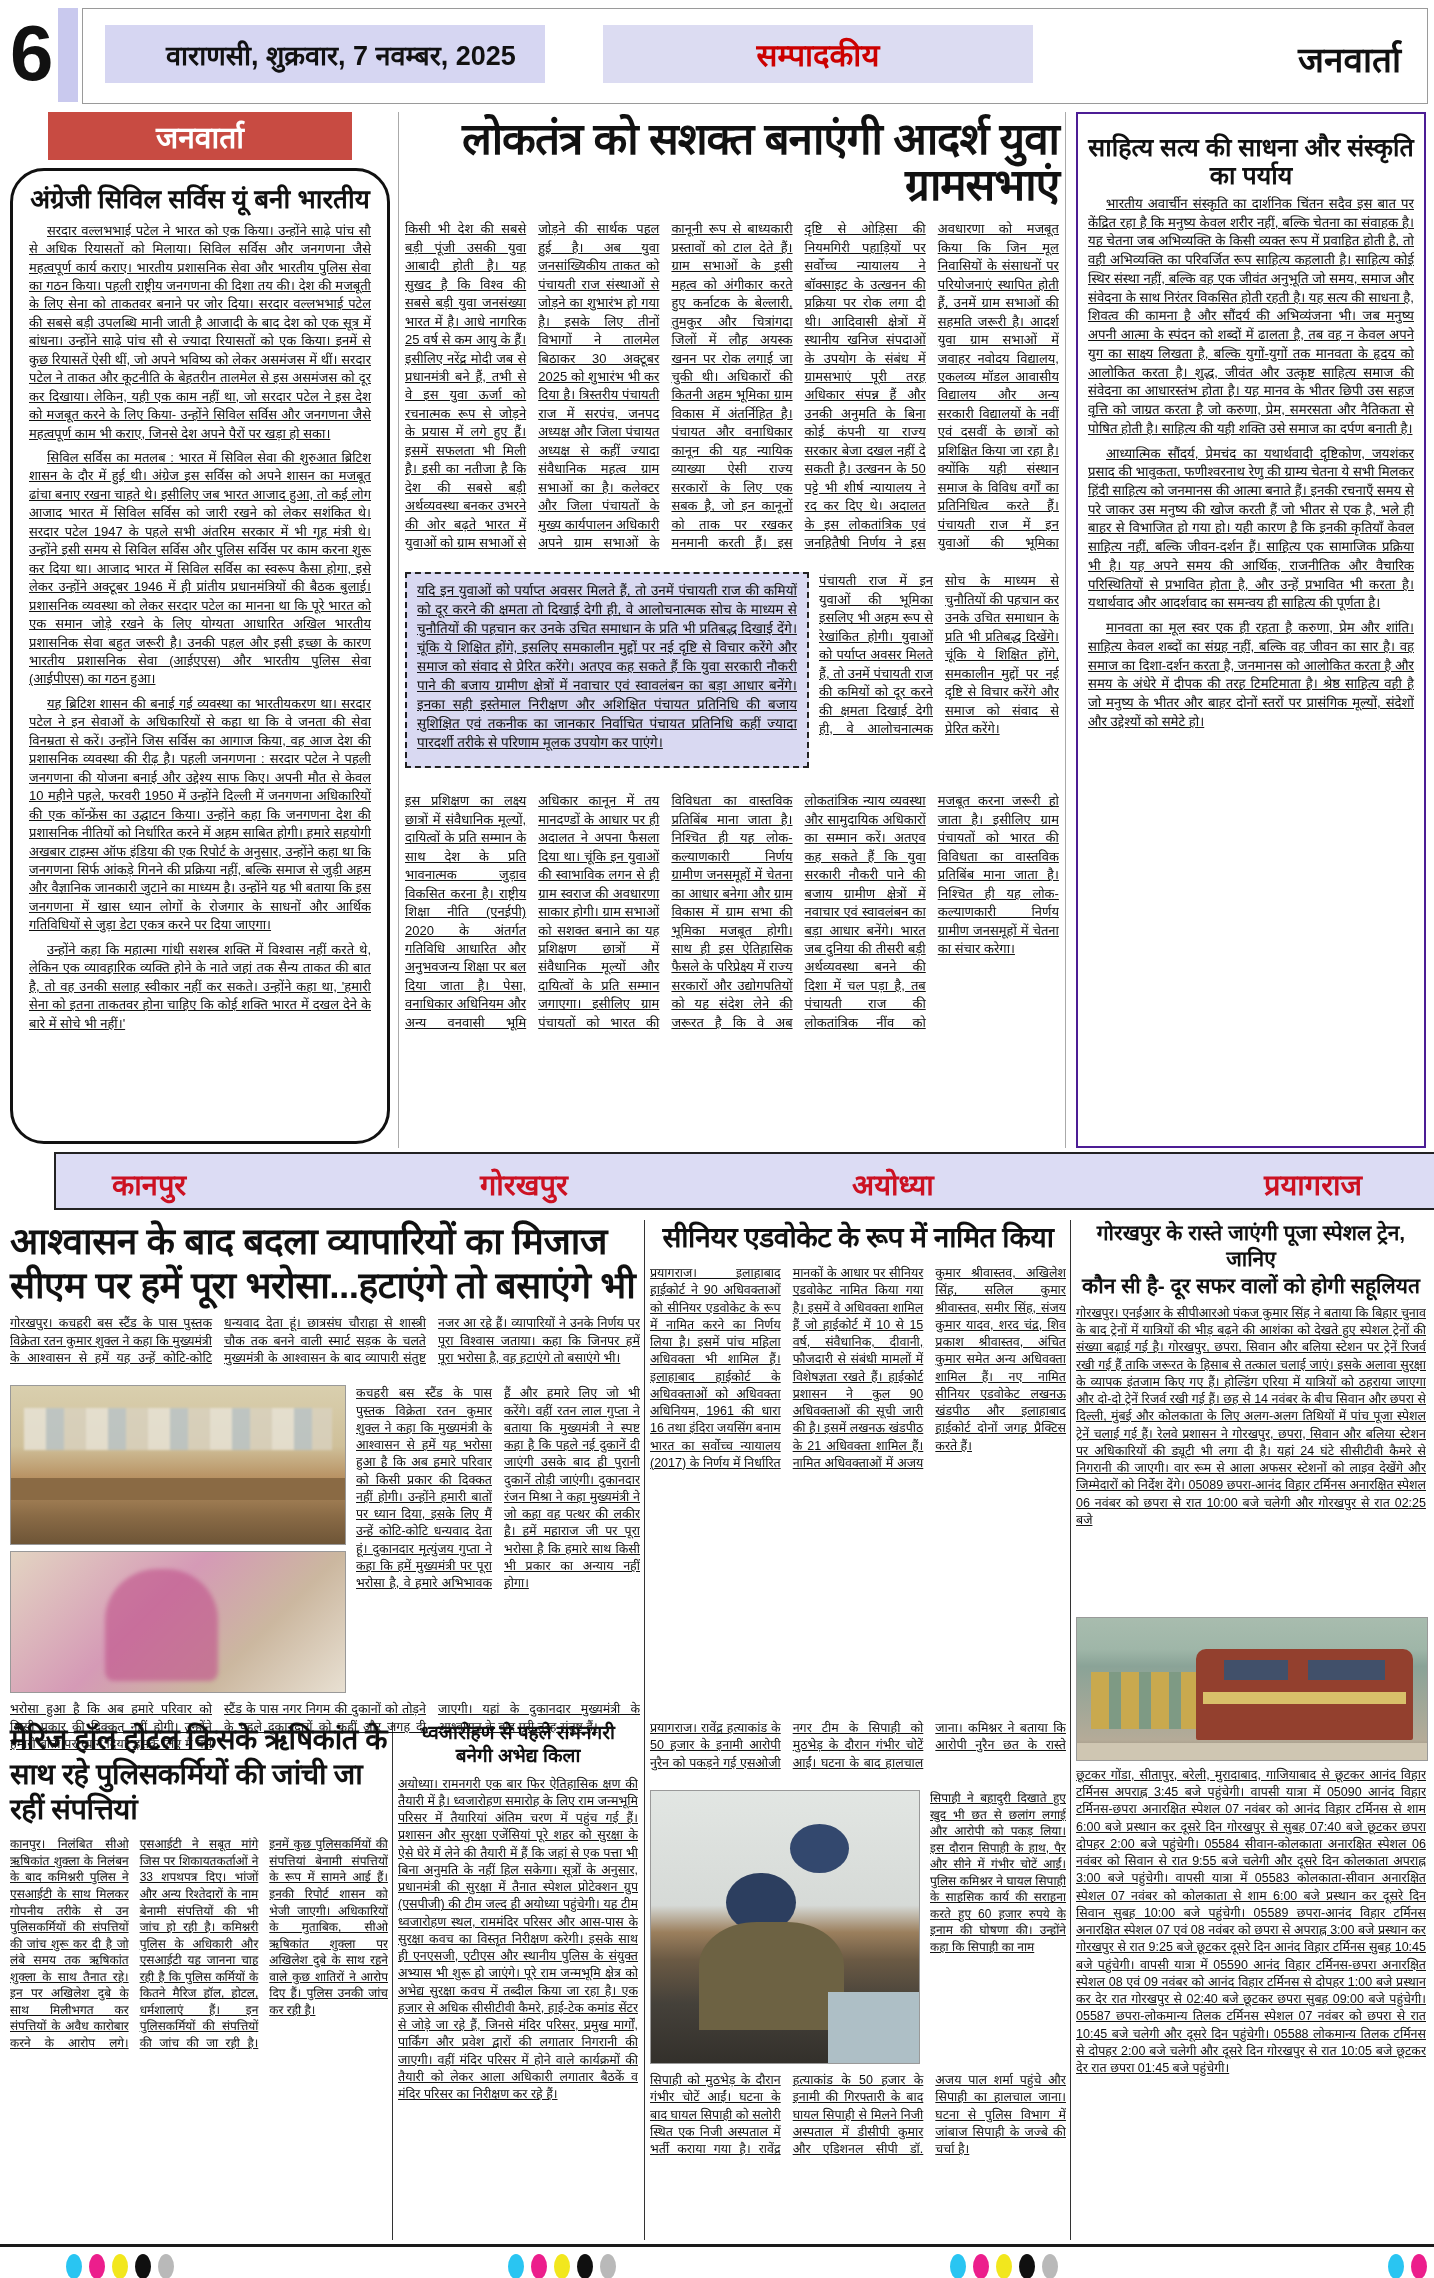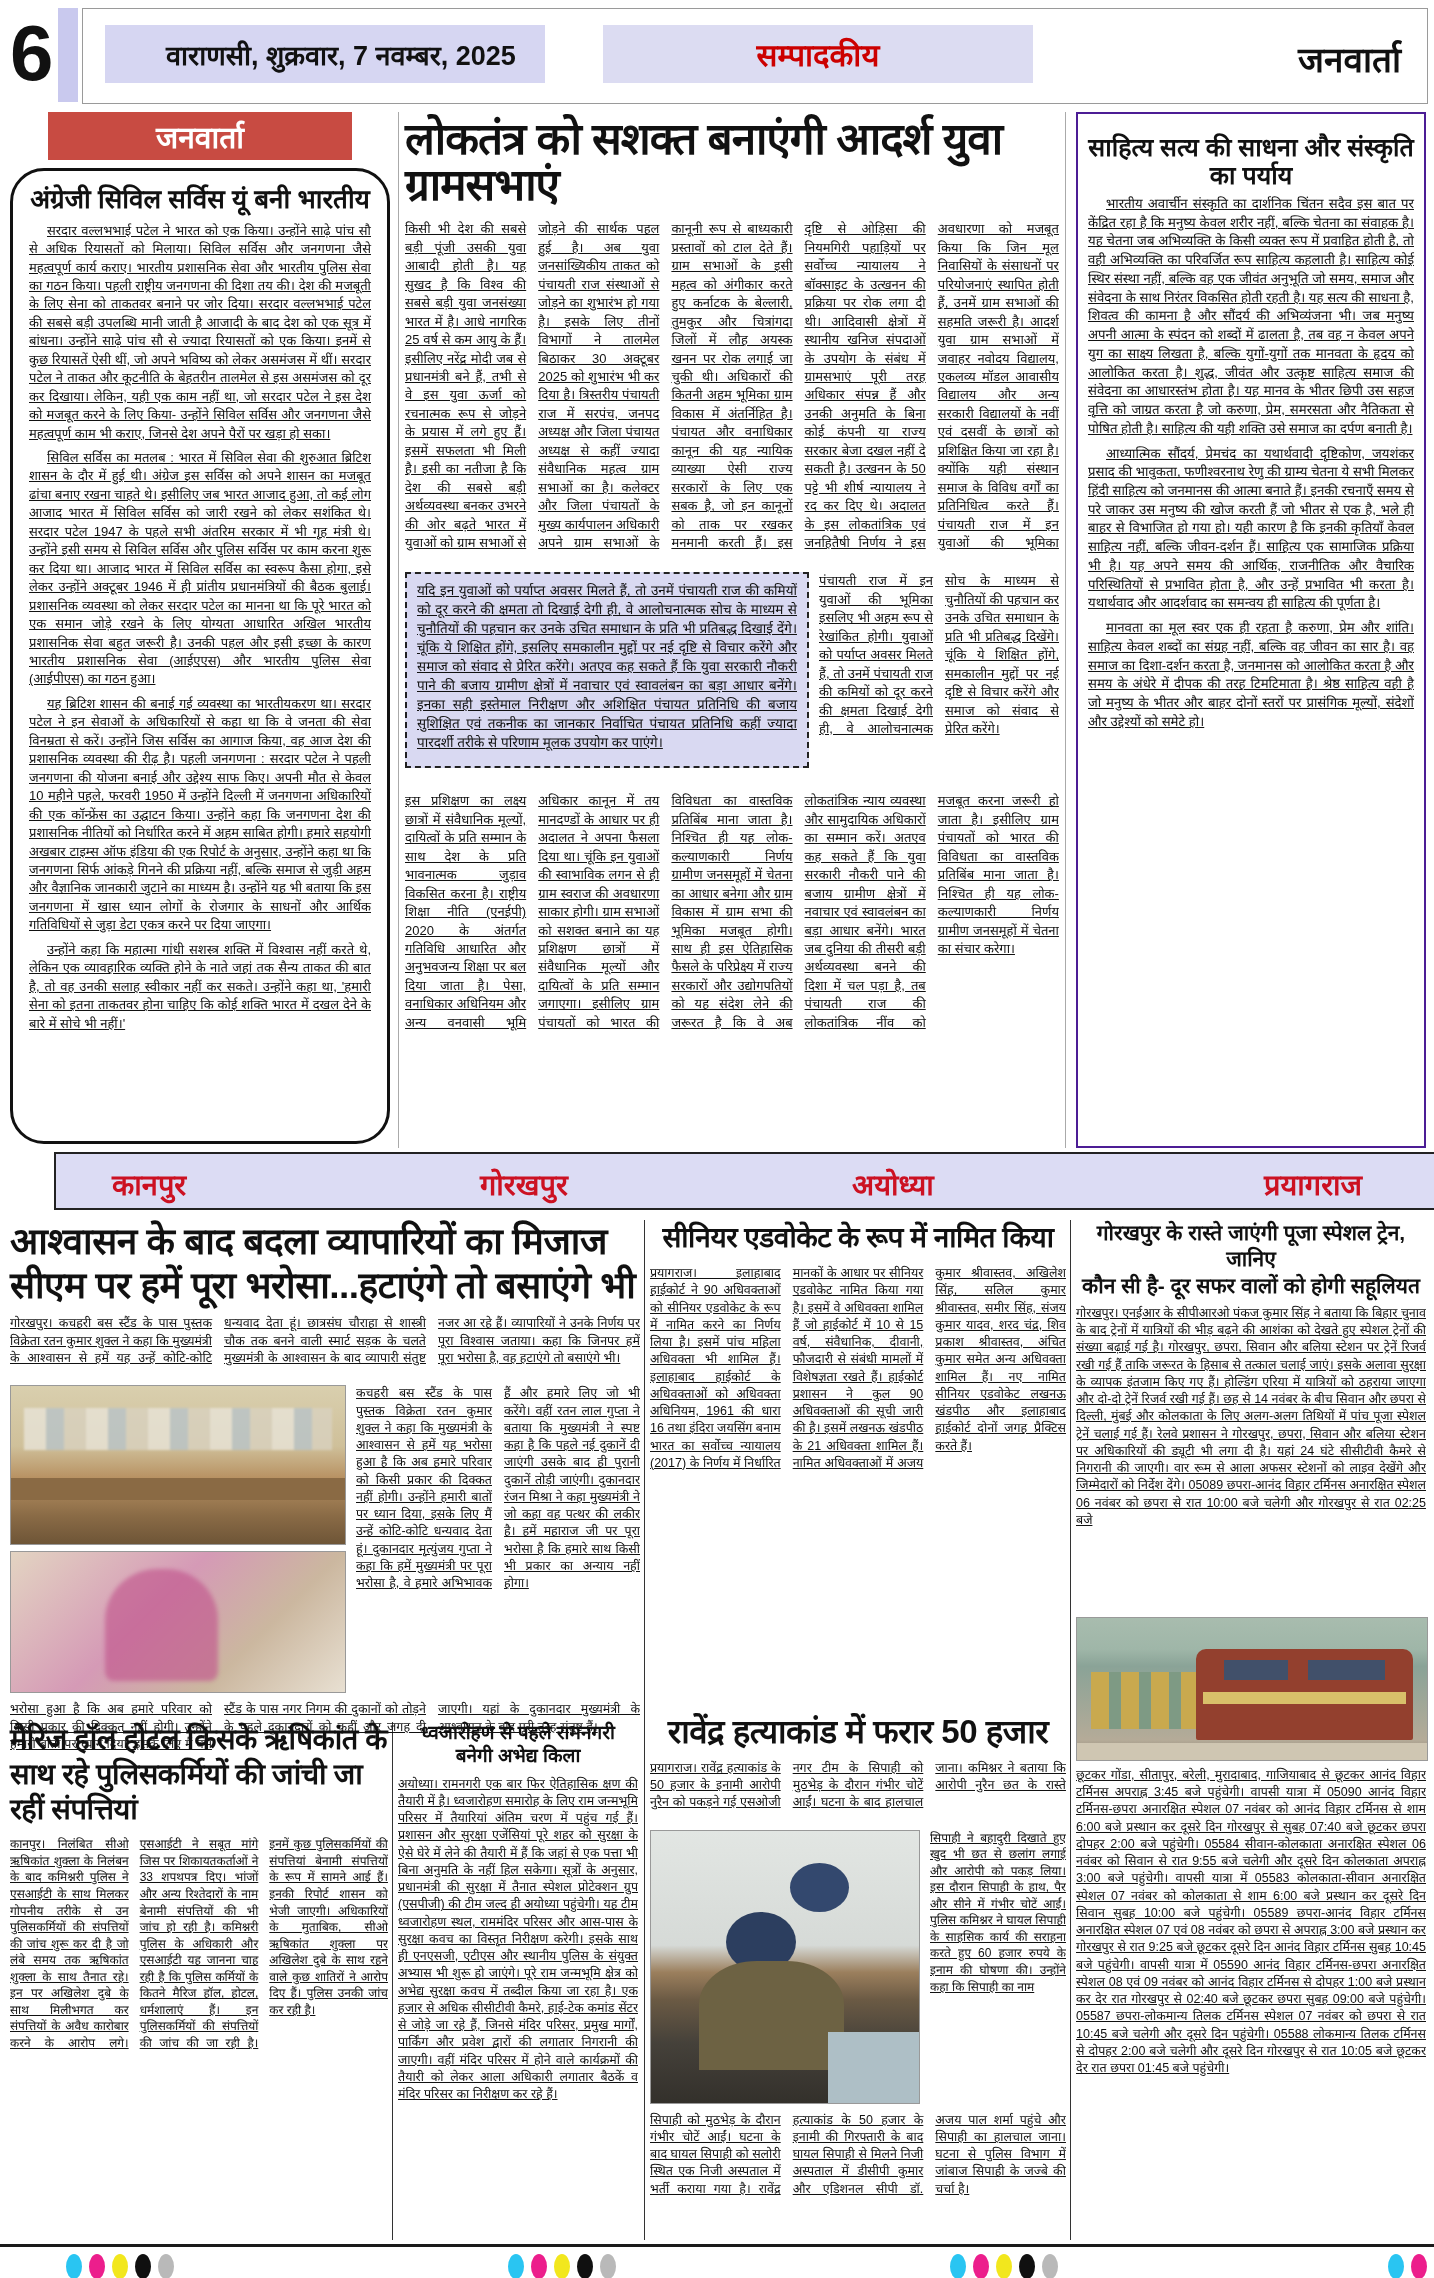--- a/index.html
+++ b/index.html
@@ -18,21 +18,21 @@
             display:flex;align-items:center;justify-content:center;font-size:31px;font-weight:bold;color:#cc0000;}
   #masthead{position:absolute;right:26px;top:26px;font-size:35px;font-weight:bold;}
   
   #ed-left{position:absolute;left:10px;top:112px;width:380px;height:1036px;}
   #ed-left-brand{margin:0 auto;width:304px;height:48px;background:#c84b42;color:#fff;font-size:30px;font-weight:bold;
             display:flex;align-items:center;justify-content:center;}
   #ed-left-box{margin-top:8px;border:3px solid #111;border-radius:34px;padding:14px 16px;height:942px;overflow:hidden;}
   #ed-left-head{font-size:26px;font-weight:bold;text-align:center;margin-bottom:8px;line-height:1.1;}
   #ed-left-box p{margin:0 0 6px 0;text-indent:18px;}
   #ed-center{position:absolute;left:398px;top:112px;width:668px;height:1036px;border-left:1px solid #aaa;border-right:1px solid #aaa;padding:0 6px;box-sizing:border-box;}
-  #ed-center-head{font-size:44px;font-weight:bold;text-align:left;line-height:1.05;margin:4px 0 12px 0;letter-spacing:-1px;}
+  #ed-center-head{font-size:44px;font-weight:bold;text-align:right;line-height:1.05;margin:4px 0 12px 0;letter-spacing:-1px;}
   .cols5{column-count:5;column-gap:12px;overflow:hidden;}
   #edc-top{height:344px;}
   #edc-midrow{display:flex;gap:10px;margin:8px 0;}
   #edc-quote{width:404px;background:#d9d9f2;border:2px dashed #222;padding:8px 10px;font-size:13.5px;line-height:1.4;height:196px;overflow:hidden;box-sizing:border-box;}
   #edc-quoteside{flex:1;column-count:2;column-gap:12px;height:212px;overflow:hidden;}
   #edc-bottom{height:428px;}
   #ed-right{position:absolute;left:1076px;top:112px;width:350px;height:1036px;border:2px solid #4c1d95;box-sizing:border-box;padding:20px 10px;overflow:hidden;}
   #ed-right-head{font-size:25px;font-weight:bold;text-align:center;line-height:1.1;margin-bottom:6px;}
   #ed-right p{margin:0 0 6px 0;text-indent:18px;font-size:13.2px;line-height:1.42;}
   
@@ -176,21 +176,20 @@
 
   <div id="z-court">
     <div id="court-head">
       <div>सीनियर एडवोकेट के रूप में नामित किया</div>
     </div>
     <div id="court-body" class="xs jt">प्रयागराज। इलाहाबाद हाईकोर्ट ने 90 अधिवक्ताओं को सीनियर एडवोकेट के रूप में नामित करने का निर्णय लिया है। इसमें पांच महिला अधिवक्ता भी शामिल हैं। इलाहाबाद हाईकोर्ट के अधिवक्ताओं को अधिवक्ता अधिनियम, 1961 की धारा 16 तथा इंदिरा जयसिंग बनाम भारत का सर्वोच्च न्यायालय (2017) के निर्णय में निर्धारित मानकों के आधार पर सीनियर एडवोकेट नामित किया गया है। इसमें वे अधिवक्ता शामिल हैं जो हाईकोर्ट में 10 से 15 वर्ष, संवैधानिक, दीवानी, फौजदारी से संबंधी मामलों में विशेषज्ञता रखते हैं। हाईकोर्ट प्रशासन ने कुल 90 अधिवक्ताओं की सूची जारी की है। इसमें लखनऊ खंडपीठ के 21 अधिवक्ता शामिल हैं। नामित अधिवक्ताओं में अजय कुमार श्रीवास्तव, अखिलेश सिंह, सलिल कुमार श्रीवास्तव, समीर सिंह, संजय कुमार यादव, शरद चंद्र, शिव प्रकाश श्रीवास्तव, अंचित कुमार समेत अन्य अधिवक्ता शामिल हैं। नए नामित सीनियर एडवोकेट लखनऊ खंडपीठ और इलाहाबाद हाईकोर्ट दोनों जगह प्रैक्टिस करते हैं।</div>
   </div>
 
   <div id="z-raid">
     <div id="raid-head">
-      <div>रावेंद्र हत्याकांड में फरार 50 हजार</div>
     </div>
     <div id="raid-lead" class="xs jt">प्रयागराज। रावेंद्र हत्याकांड के 50 हजार के इनामी आरोपी नुरैन को पकड़ने गई एसओजी नगर टीम के सिपाही को मुठभेड़ के दौरान गंभीर चोटें आईं। घटना के बाद हालचाल जाना। कमिश्नर ने बताया कि आरोपी नुरैन छत के रास्ते भागने की कोशिश कर रहा था, तभी जांबाज</div>
     <div id="raid-mid">
       <div id="raid-photo" class="photo">
         <div class="beret1"></div>
         <div class="beret2"></div>
         <div class="shoulder"></div>
         <div class="bed"></div>
       </div>
       <div id="raid-side" class="jt">सिपाही ने बहादुरी दिखाते हुए खुद भी छत से छलांग लगाई और आरोपी को पकड़ लिया। इस दौरान सिपाही के हाथ, पैर और सीने में गंभीर चोटें आईं। पुलिस कमिश्नर ने घायल सिपाही के साहसिक कार्य की सराहना करते हुए 60 हजार रुपये के इनाम की घोषणा की। उन्होंने कहा कि सिपाही का नाम</div>

